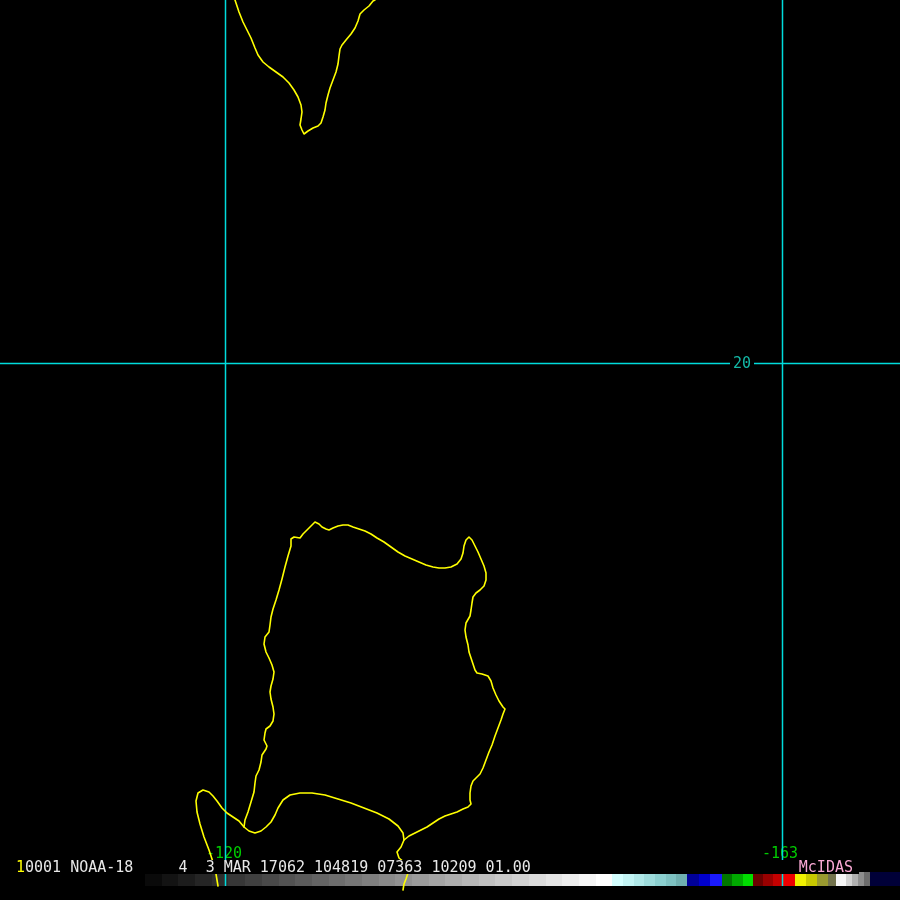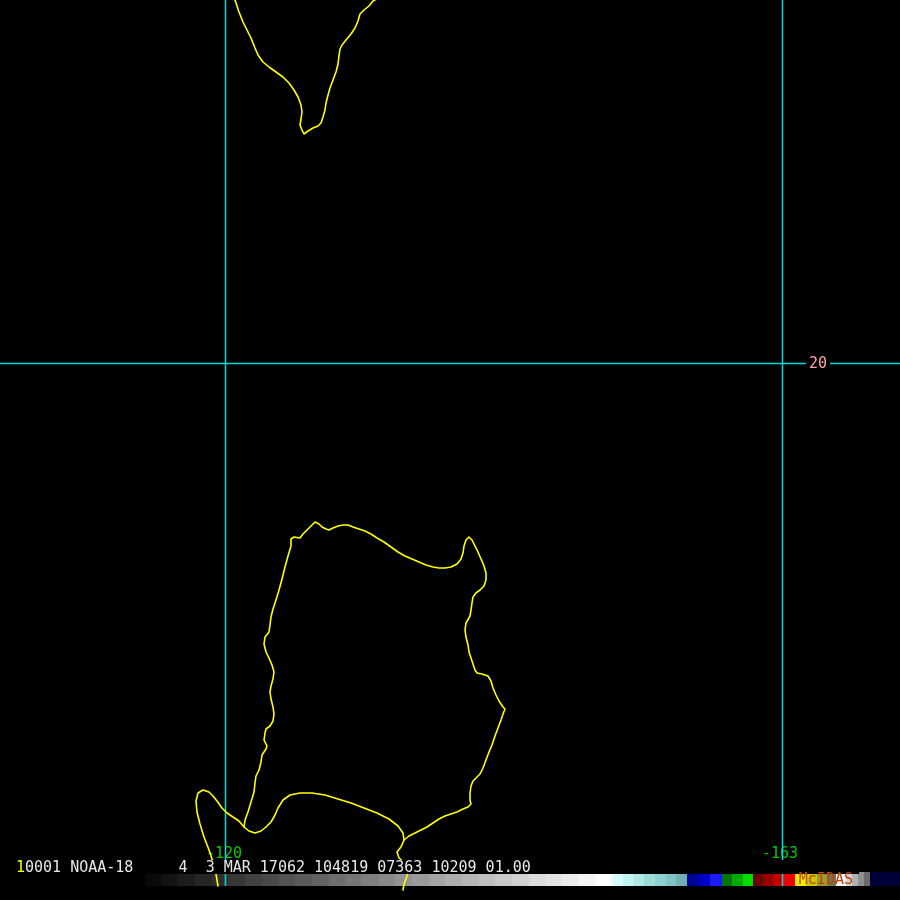--- a/index.html
+++ b/index.html
@@ -42,21 +42,21 @@
     height: 14px;
     background: #000;
     font-size: 15px;
     line-height: 14px;
     white-space: pre;
     z-index: 4;
   }
   #status-text-group { position: absolute; left: 16px; top: 0; }
   #frame-number { color: #ffff00; }
   #status-text { color: #e8e8e8; }
-  #brand-label { position: absolute; right: 6px; top: 0; color: #c2410c; margin-top: 12px; }
+  #brand-label { position: absolute; right: 6px; top: 0; color: #f9a8d4; }
 </style>
 </head>
 <body>
 
 <div id="screen">
 
   <div id="colorbar" style="left: 145px; top: 872px; height: 14px;">
       <div class="seg" style="width: 16.7px; background: rgb(10, 10, 10);"></div>
       <div class="seg" style="width: 16.7px; background: rgb(19, 19, 19);"></div>
       <div class="seg" style="width: 16.7px; background: rgb(28, 28, 28);"></div>
@@ -119,20 +119,20 @@
 
   <svg id="overlay-svg" viewBox="0 0 900 900" xmlns="http://www.w3.org/2000/svg">
       <line x1="0" y1="363.5" x2="900" y2="363.5" stroke="#00dcdc" stroke-width="1.5"></line>
       <line x1="225.5" y1="0" x2="225.5" y2="886" stroke="#00dcdc" stroke-width="1.5"></line>
       <line x1="782.5" y1="0" x2="782.5" y2="886" stroke="#00dcdc" stroke-width="1.5"></line>
       <polyline points="235,0 239,12 243,22 247,30 251,38 255,48 258,55 263,62 269,67 276,72 283,77 289,83 294,90 298,97 301,105 302,112 301,119 300,125 302,130 304,134 308,131 313,128 318,126 321,123 323,117 325,110 326,103 328,95 330,88 333,80 336,72 338,64 339,56 340,49 342,45 346,40 351,34 355,28 358,21 360,14 364,10 369,6 373,1 375,0" fill="none" stroke="#ffff00" stroke-width="1.6" stroke-linejoin="round" stroke-linecap="round"></polyline>
       <polyline points="244,827 245,820 248,812 251,802 254,792 255,783 256,776 259,770 261,762 262,755 266,749 267,746 264,740 265,733 266,729 270,726 273,721 274,714 273,707 271,699 270,692 271,686 273,679 274,672 272,665 269,658 266,652 264,644 265,637 269,632 270,625 271,617 273,609 276,600 279,590 282,579 285,567 288,556 291,546 291,539 294,537 300,538 303,534 307,530 311,526 315,522 319,524 322,527 326,529 329,530 333,528 338,526 343,525 348,525 353,527 359,529 365,531 371,534 377,538 384,542 391,547 398,552 405,556 412,559 419,562 426,565 433,567 439,568 445,568 451,567 457,564 461,559 463,553 464,546 466,540 469,537 472,540 475,546 478,552 481,559 484,566 486,573 486,580 484,586 480,590 476,593 473,597 472,603 471,610 470,616 466,623 465,630 466,637 468,645 469,652 472,661 475,670 477,673 482,674 488,676 491,681 493,688 496,695 499,701 503,707 505,709 503,714 501,720 498,728 495,736 492,745 489,752 486,760 483,768 480,774 476,778 473,781 471,786 470,793 470,800 471,804 468,807 463,809 457,812 451,814 445,816 439,819 433,823 427,827 421,830 415,833 409,836 404,840" fill="none" stroke="#ffff00" stroke-width="1.6" stroke-linejoin="round" stroke-linecap="round"></polyline>
       <polyline points="218,886 216,874 213,862 209,850 204,837 200,824 197,812 196,801 198,793 203,790 209,792 213,796 217,801 222,808 227,813 233,817 239,821 244,827 249,831 255,833 261,831 266,827 271,822 275,815 278,808 283,800 290,795 300,793 312,793 325,795 338,799 351,803 364,808 377,813 389,819 398,826 403,833 404,840 401,847 397,852 399,858 404,862 408,866 408,873 406,879 404,884 403,890" fill="none" stroke="#ffff00" stroke-width="1.6" stroke-linejoin="round" stroke-linecap="round"></polyline>
     </svg>
 
-  <span class="grat-label" id="lat-label" style="left: 806px; top: 356px; color: #fca5a5;">20</span>
+  <span class="grat-label" id="lat-label" style="left: 730px; top: 356px; color: #14b8a6;">20</span>
 
   <div id="status-bar">
     <span id="status-text-group"><span id="frame-number">1</span><span id="status-text">0001 NOAA-18     4  3 MAR 17062 104819 07363 10209 01.00</span></span>
     <span id="brand-label">McIDAS</span>
   </div>
 
 </div>
 
 </body></html>

